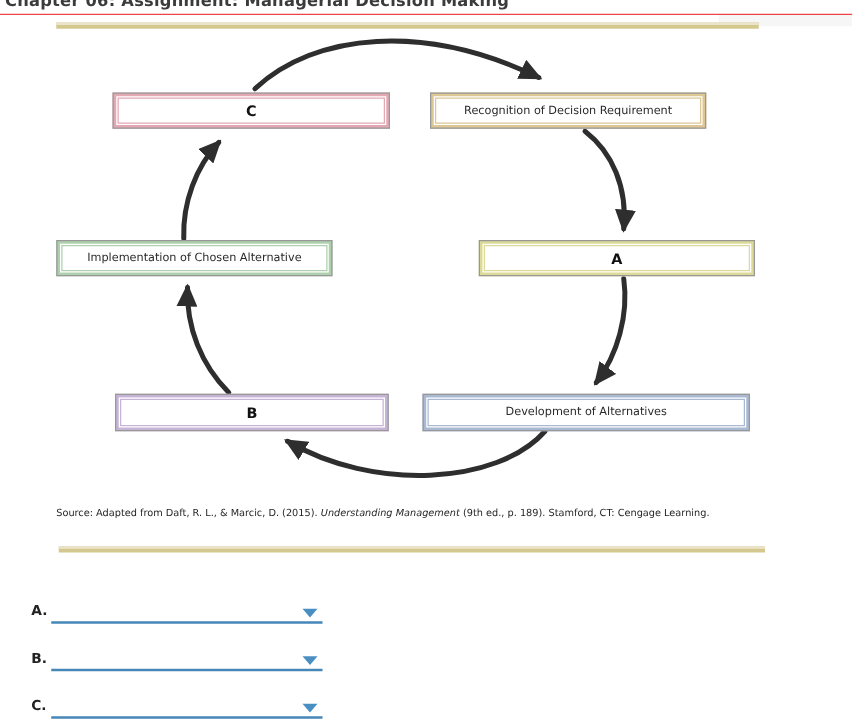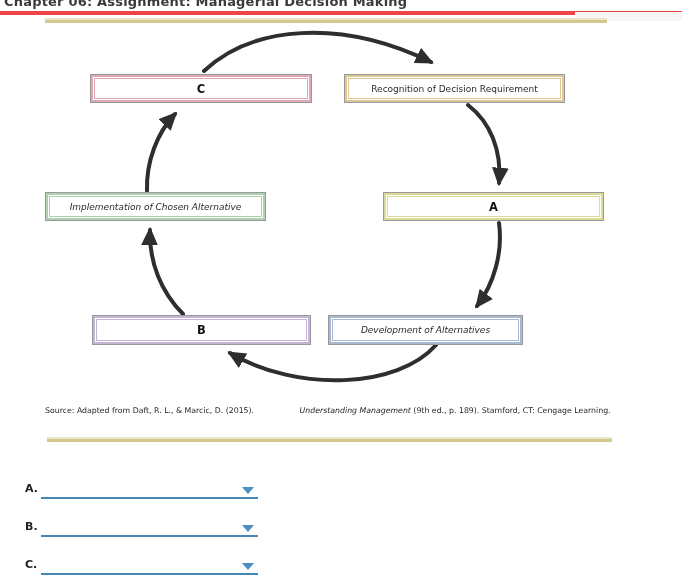--- a/index.html
+++ b/index.html
@@ -1,51 +1,51 @@
 <!DOCTYPE html>
 <html><head>
 <meta charset="utf-8">
 <style>
   html,body{margin:0;padding:0;background:#fff;}
   .page{position:relative;width:682px;height:577px;overflow:hidden;background:#fff;
         font-family:"DejaVu Sans","Liberation Sans",sans-serif;}
 
   
   .header{position:absolute;left:0;top:0;width:682px;height:11px;background:#fff;
-          border-bottom:4px solid #ef4444;overflow:hidden;}
+          border-bottom:1px solid #ef4444;overflow:hidden;}
   .header-title{position:absolute;left:4px;top:-6px;font-size:13px;font-weight:bold;
                 color:#3b3b3b;white-space:nowrap;letter-spacing:.2px;}
   .header-strip{position:absolute;left:575px;top:12px;width:107px;height:9px;background:#f6f6f6;}
 
   
   .rule{position:absolute;height:5px;background:#d5c88e;border-top:2px solid #eae4cb;box-sizing:border-box;}
   .rule-top{left:45px;top:18px;width:562px;}
   .rule-bottom{left:47px;top:437px;width:565px;}
 
   
   .dbox{position:absolute;box-sizing:border-box;border:1px solid #989898;background:var(--c);padding:2px;z-index:2;}
   .dbox .mid{height:100%;box-sizing:border-box;background:#fff;padding:1px;}
   .dbox .inner{height:100%;box-sizing:border-box;border:1px solid var(--c);background:#fff;
                display:flex;align-items:center;justify-content:center;
                font-size:9px;color:#2a2a2a;white-space:nowrap;}
   .dbox .inner.letter{font-size:11.5px;font-weight:bold;color:#111;}
   .box-c{left:90px;top:74px;width:222px;height:29px;}
   .box-recognition{left:344px;top:74px;width:221px;height:29px;}
-  .box-implementation{left:45px;top:192px;width:221px;height:29px;font-style:italic;}
+  .box-implementation{left:45px;top:192px;width:221px;height:29px;}
   .box-a{left:383px;top:192px;width:221px;height:29px;}
   .box-b{left:92px;top:315px;width:219px;height:30px;}
-  .box-development{left:328px;top:315px;width:195px;height:30px;font-style:italic;}
+  .box-development{left:338px;top:315px;width:262px;height:30px;}
 
   .arrows{position:absolute;left:0;top:0;width:682px;height:460px;z-index:1;pointer-events:none;}
 
   
   .source{position:absolute;left:45px;top:406px;width:600px;font-size:7.8px;color:#1f1f1f;
           white-space:nowrap;letter-spacing:0;}
   .source b{font-weight:normal;}
-  .source i{font-style:italic;margin-left:43px;}
+  .source i{font-style:italic;}
 
   
   .answer-row{position:absolute;left:25px;width:233px;height:17px;}
   .row-0{top:481px;} .row-1{top:519px;} .row-2{top:557px;}
   .answer-label{position:absolute;left:0;top:1px;font-size:11px;font-weight:bold;color:#222;}
   .answer-select{position:absolute;left:16px;right:0;top:0;height:16px;cursor:pointer;
                  border-bottom:2px solid #4787b8;}
   .answer-caret{position:absolute;right:4px;bottom:3px;width:0;height:0;
                 border-left:6px solid transparent;border-right:6px solid transparent;
                 border-top:7px solid #4a8fc2;}

